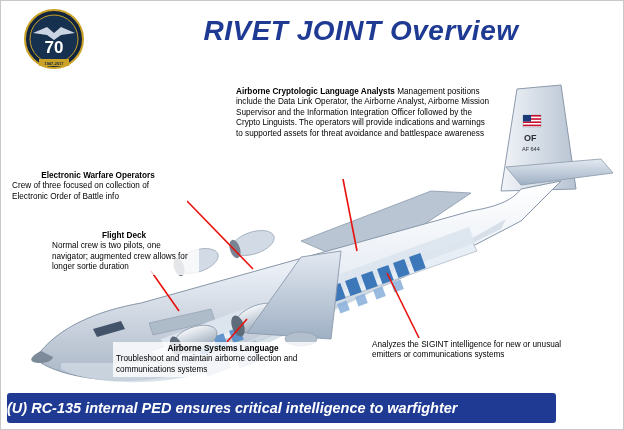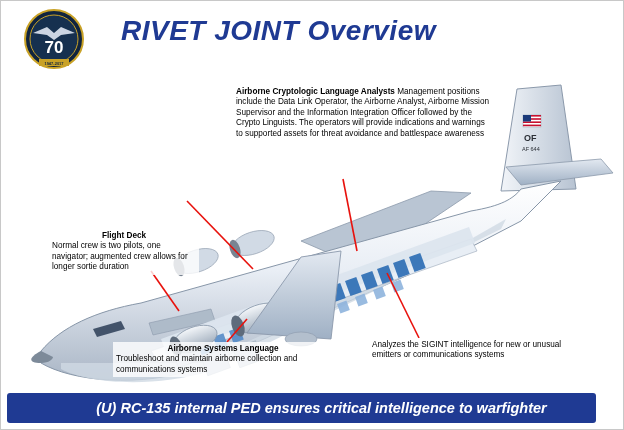--- a/index.html
+++ b/index.html
@@ -17,21 +17,21 @@
     border: 1px solid #c8c8c8;
     box-sizing: border-box;
   }
 
   
   #title {
     position: absolute;
     left: 120px;
     top: 14px;
     width: 480px;
-    text-align: left;
+    text-align: center;
     font-size: 28px;
     font-weight: bold;
     font-style: italic;
     color: #1f3a93;
     letter-spacing: 0.5px;
     white-space: nowrap;
   }
 
   
   #seal {
@@ -86,22 +86,21 @@
   #banner {
     position: absolute;
     left: 6px;
     bottom: 6px;
     width: 549px;
     height: 30px;
     background: #1f3a93;
     border-radius: 3px;
     display: flex;
     align-items: center;
-    justify-content: center;
-    padding-left: 40px;
+    justify-content: flex-start;
   }
   #banner-text {
     color: #ffffff;
     font-size: 14.5px;
     font-weight: bold;
     font-style: italic;
     white-space: nowrap;
   }
 </style>
 </head>
@@ -253,20 +252,24 @@
 
       <line x1="418" y1="337" x2="386" y2="272"></line>
     </g>
   </svg>
 
   <div class="callout" id="callout-cla">
     <span class="hd">Airborne Cryptologic Language Analysts</span>
     <span>Management positions include the Data Link Operator, the Airborne Analyst, Airborne Mission Supervisor and the Information Integration Officer followed by the Crypto Linguists.  The operators will provide indications and warnings to supported assets for threat avoidance and battlespace awareness</span>
   </div>
 
+  <div class="callout" id="callout-ewo">
+    <div class="hd">Electronic Warfare Operators</div>
+    <div>Crew of three focused on collection of Electronic Order of Battle info</div>
+  </div>
 
   <div class="callout" id="callout-fd">
     <div class="hd">Flight Deck</div>
     <div>Normal crew is two pilots, one navigator; augmented crew allows for longer sortie duration</div>
   </div>
 
   <div class="callout" id="callout-ase">
     <div class="hd">Airborne Systems Language</div>
     <div>Troubleshoot and maintain airborne collection and communications systems</div>
   </div>

